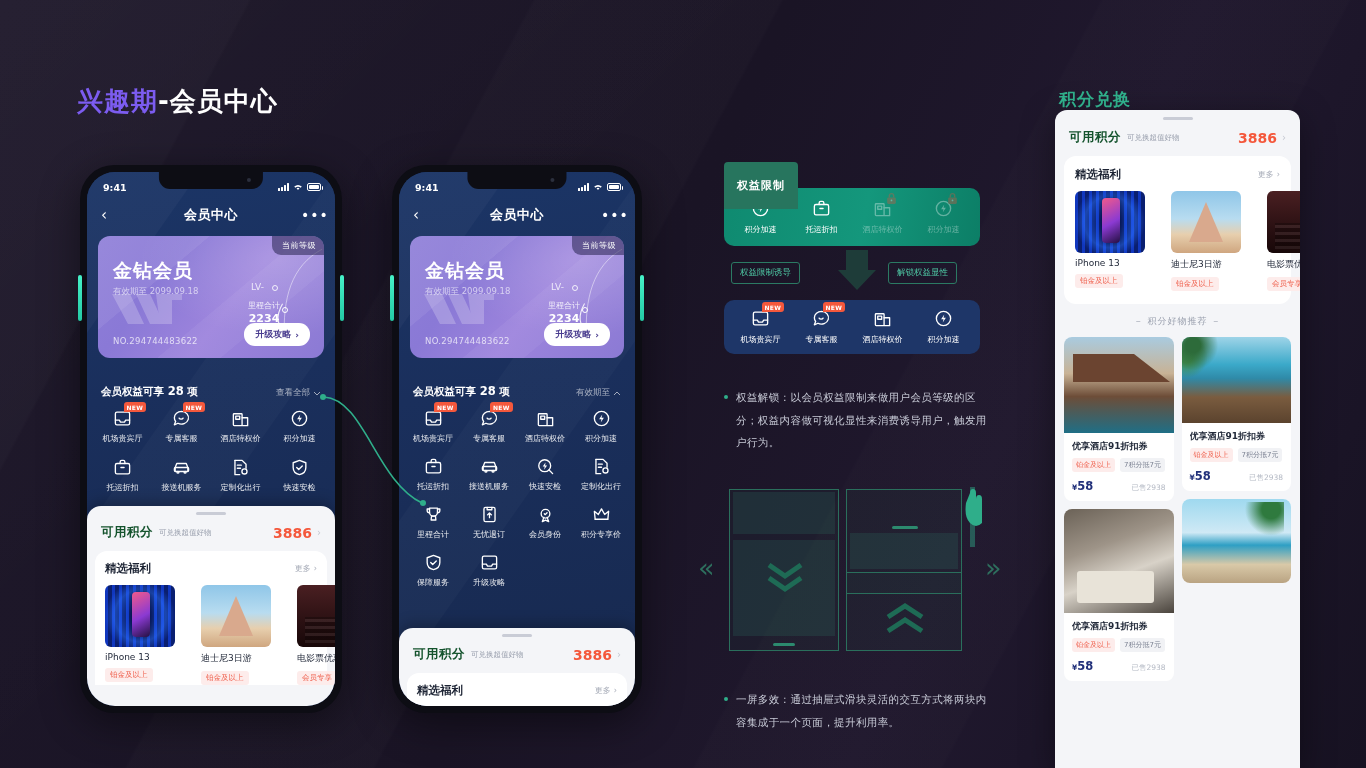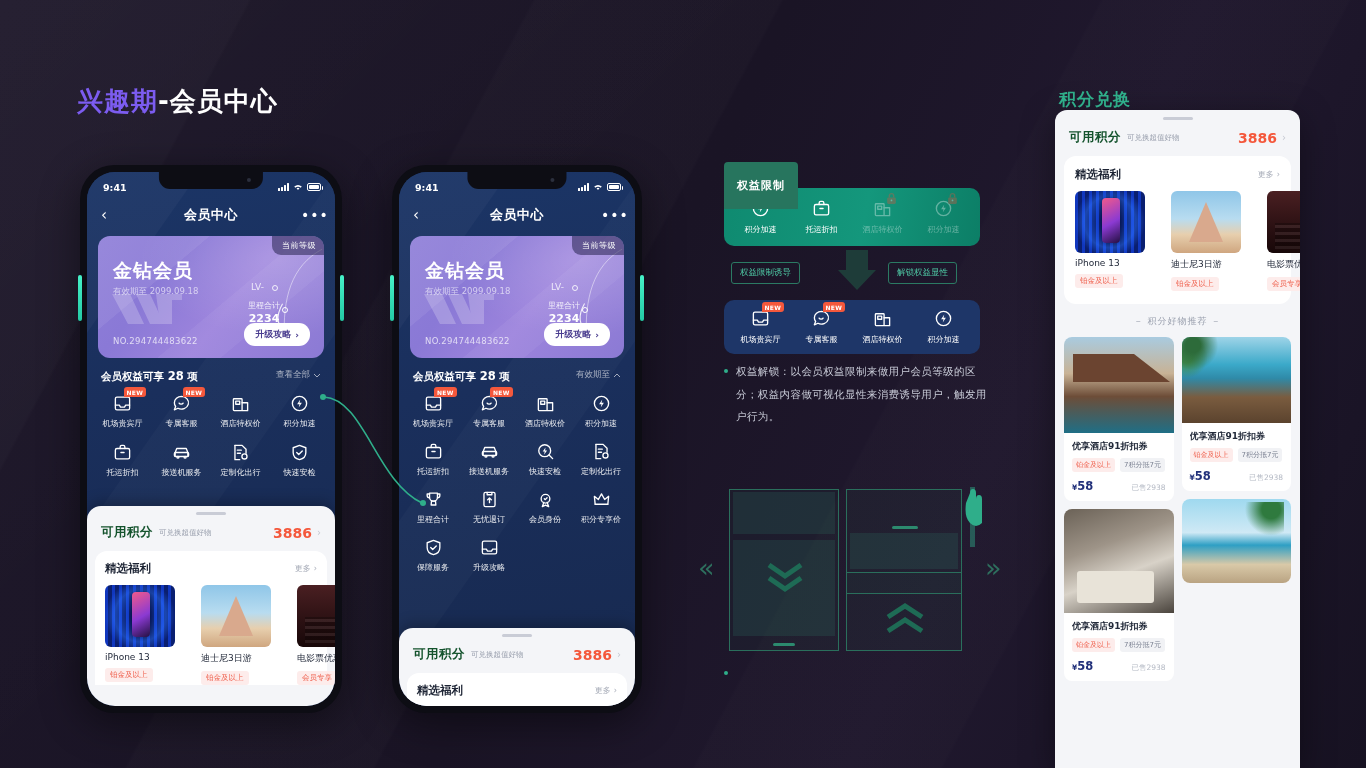--- a/index.html
+++ b/index.html
@@ -113,22 +113,22 @@
   .mile-dot { position:absolute; right:36px; top:71px; width:6px; height:6px; border-radius:50%; border:1.4px solid #fff; z-index:4; }
   .upbtn {
     position:absolute; right:14px; bottom:12px; background:#fff; color:#4a3d8f;
     font-size:9px; font-weight:bold; padding:5px 11px; border-radius:11px; z-index:5;
     display:flex; align-items:center; gap:4px; white-space:nowrap;
   }
   .mcard-logo { position:absolute; left:12px; bottom:28px; z-index:3; opacity:.22; }
   .mcard-curve { position:absolute; inset:0; z-index:3; }
 
   
-  .ben-head { position:relative; display:flex; align-items:flex-start; justify-content:space-between;
-    padding:11px 14px 6px; color:#fff; z-index:3; }
+  .ben-head { position:relative; display:flex; align-items:flex-end; justify-content:space-between;
+    padding:26px 14px 6px; color:#fff; z-index:3; }
   .ben-head .t { font-size:10.5px; font-weight:bold; }
   .ben-head .t b { font-size:11.5px; }
   .ben-head .m { font-size:8.5px; color:rgba(255,255,255,0.6); display:flex; align-items:center; gap:3px; }
   .ben-grid { position:relative; display:grid; grid-template-columns:repeat(4,1fr); row-gap:14px; padding:4px 6px 8px; z-index:3; }
   .ben { position:relative; display:flex; flex-direction:column; align-items:center; gap:5px; }
   .ben .ico { width:19px; height:19px; color:#fff; }
   .ben .lb { font-size:8px; color:rgba(255,255,255,0.9); white-space:nowrap; }
   .tag-new {
     position:absolute; top:-7px; left:50%; margin-left:1px;
     background:#f4583c; color:#fff; font-size:6px; font-weight:bold;
@@ -205,21 +205,21 @@
   .pcell .lb { font-size:8px; white-space:nowrap; }
   .pcell.locked { opacity:.35; }
   .lockbadge { position:absolute; top:-9px; left:50%; margin-left:2px; width:13px; height:13px; }
   .label-box {
     position:absolute; border:1px solid #2b7a63; color:#4fcba6;
     font-size:8.5px; padding:4px 8px; border-radius:3px; z-index:4; white-space:nowrap;
   }
   .big-arrow { position:absolute; z-index:3; }
   .note {
     position:absolute; color:#c9ccd8; font-size:10.5px; line-height:2.15;
-    z-index:4; letter-spacing:.4px;
+    z-index:4; letter-spacing:.4px;margin-top:26px;
   }
   .note .bullet { position:absolute; left:-12px; top:9px; width:4px; height:4px; border-radius:50%; background:#2fae8a; }
 
   .wf { position:absolute; border:1px solid #2a6f5c; background:rgba(45,110,92,0.07); z-index:3; }
   .wf-fill { position:absolute; background:rgba(45,120,98,0.22); z-index:3; }
   .wf-bar { position:absolute; height:3px; border-radius:2px; background:#2c8a6e; z-index:4; }
   .chev-nav { position:absolute; color:#2e6f5e; font-size:27px; z-index:4; }
   .hand { position:absolute; z-index:5; }
 
   
@@ -760,20 +760,21 @@
     <svg width="20" height="60" viewBox="0 0 20 60">
       <rect x="6" y="0" width="5" height="60" fill="#2fae8a" opacity="0.45"></rect>
       <path d="M2 16 q-2 14 4 20 q6 6 12 0 V12 q0-4-3-4 t-3 4 V6 q0-4-3-4 t-3 4 z" fill="#2fae8a"></path>
     </svg>
   </div>
   <div class="chev-nav" style="left:698px; top:552px;">«</div>
   <div class="chev-nav" style="left:985px; top:552px;">»</div>
 
   <div class="note" style="left:736px; top:662px; width:252px;">
     <span class="bullet"></span>
+    <span>一屏多效：通过抽屉式滑块灵活的交互方式将两块内容集成于一个页面，提升利用率。</span>
   </div>
 
   <div class="exch">
     <div class="ex-grab"></div>
     <div class="points-row">
       <span class="pt">可用积分</span>
       <span class="sub">可兑换超值好物</span>
       <span class="val">3886</span>
       <span class="arw">›</span>
     </div>

